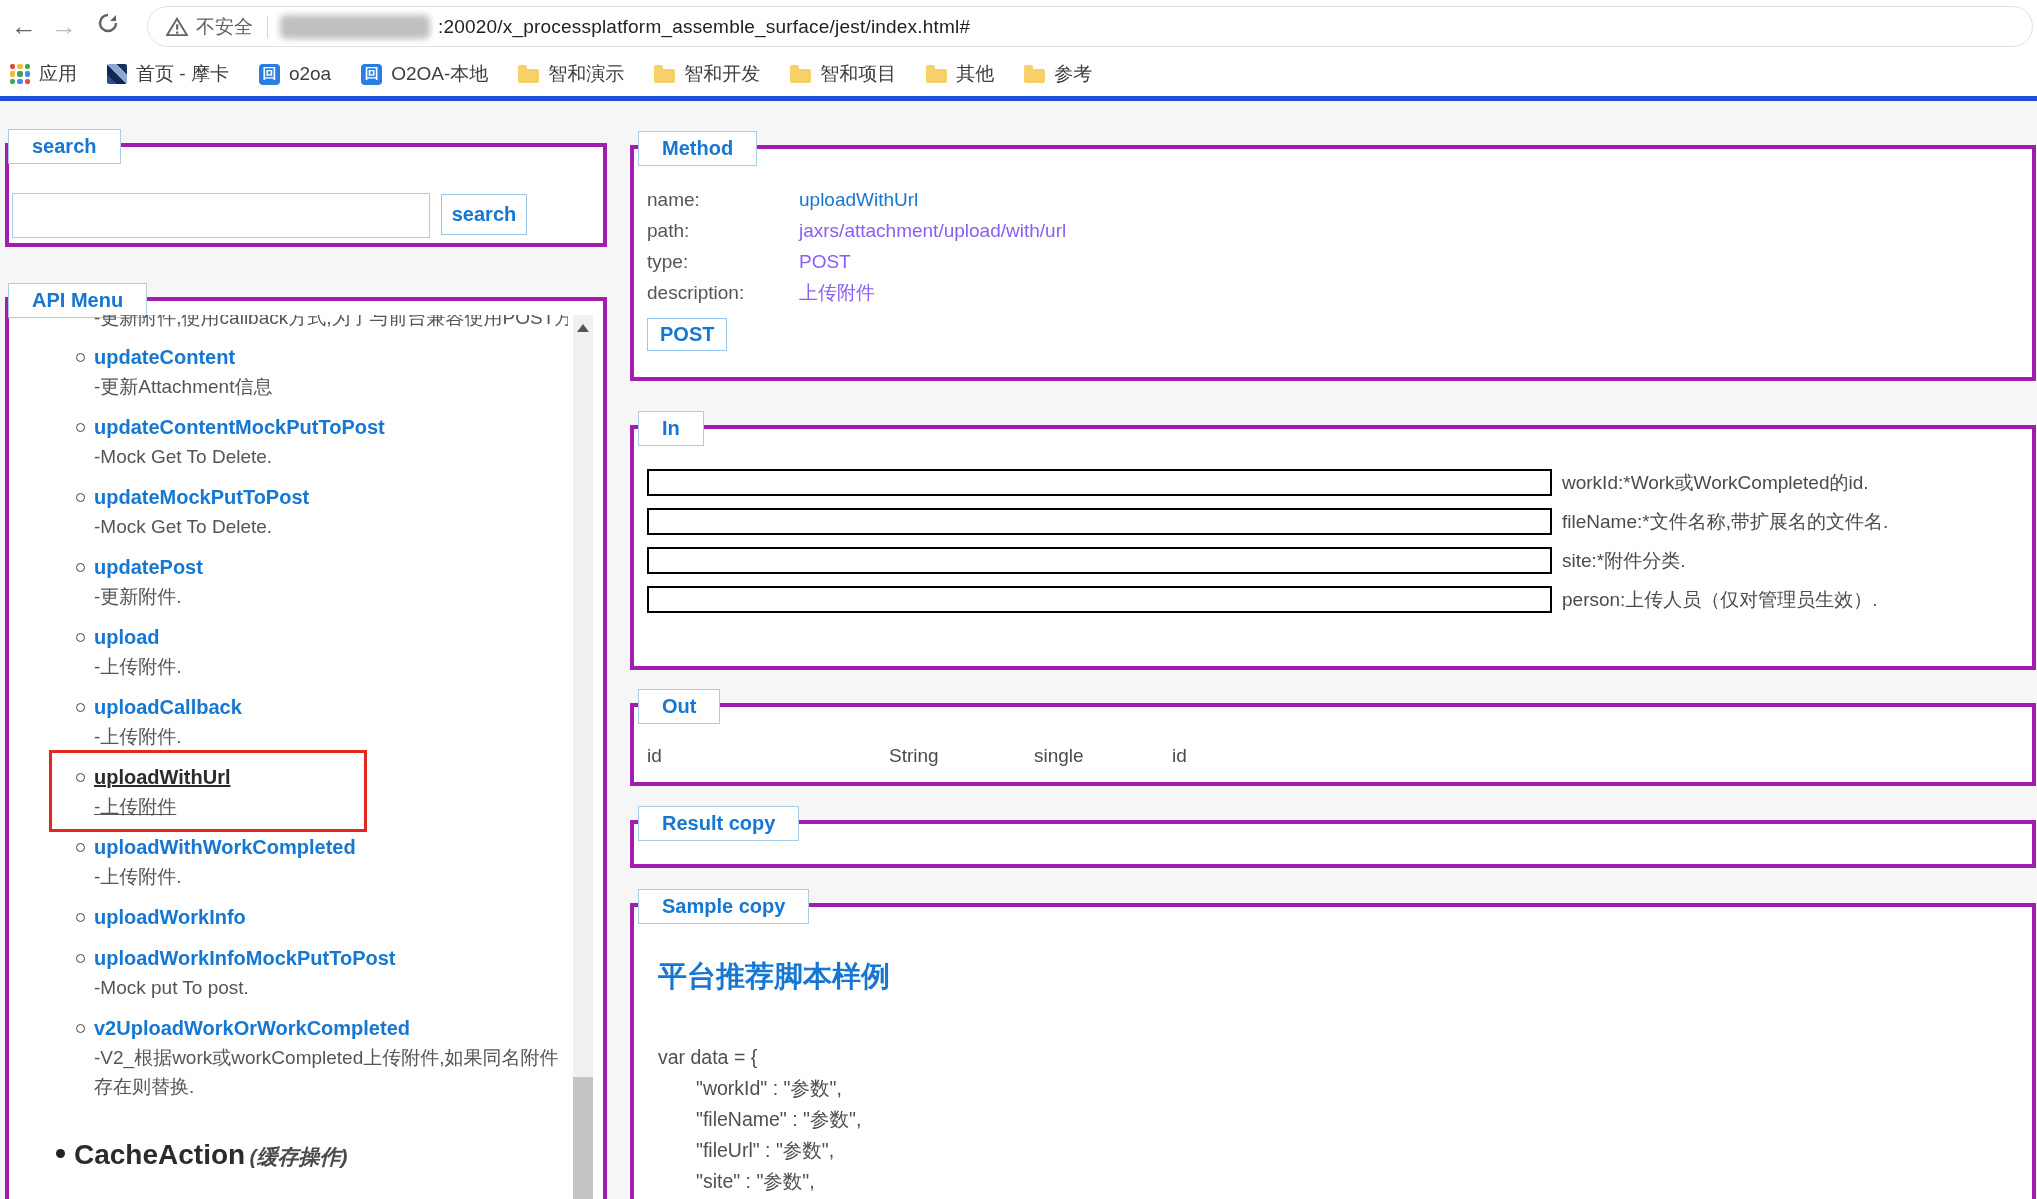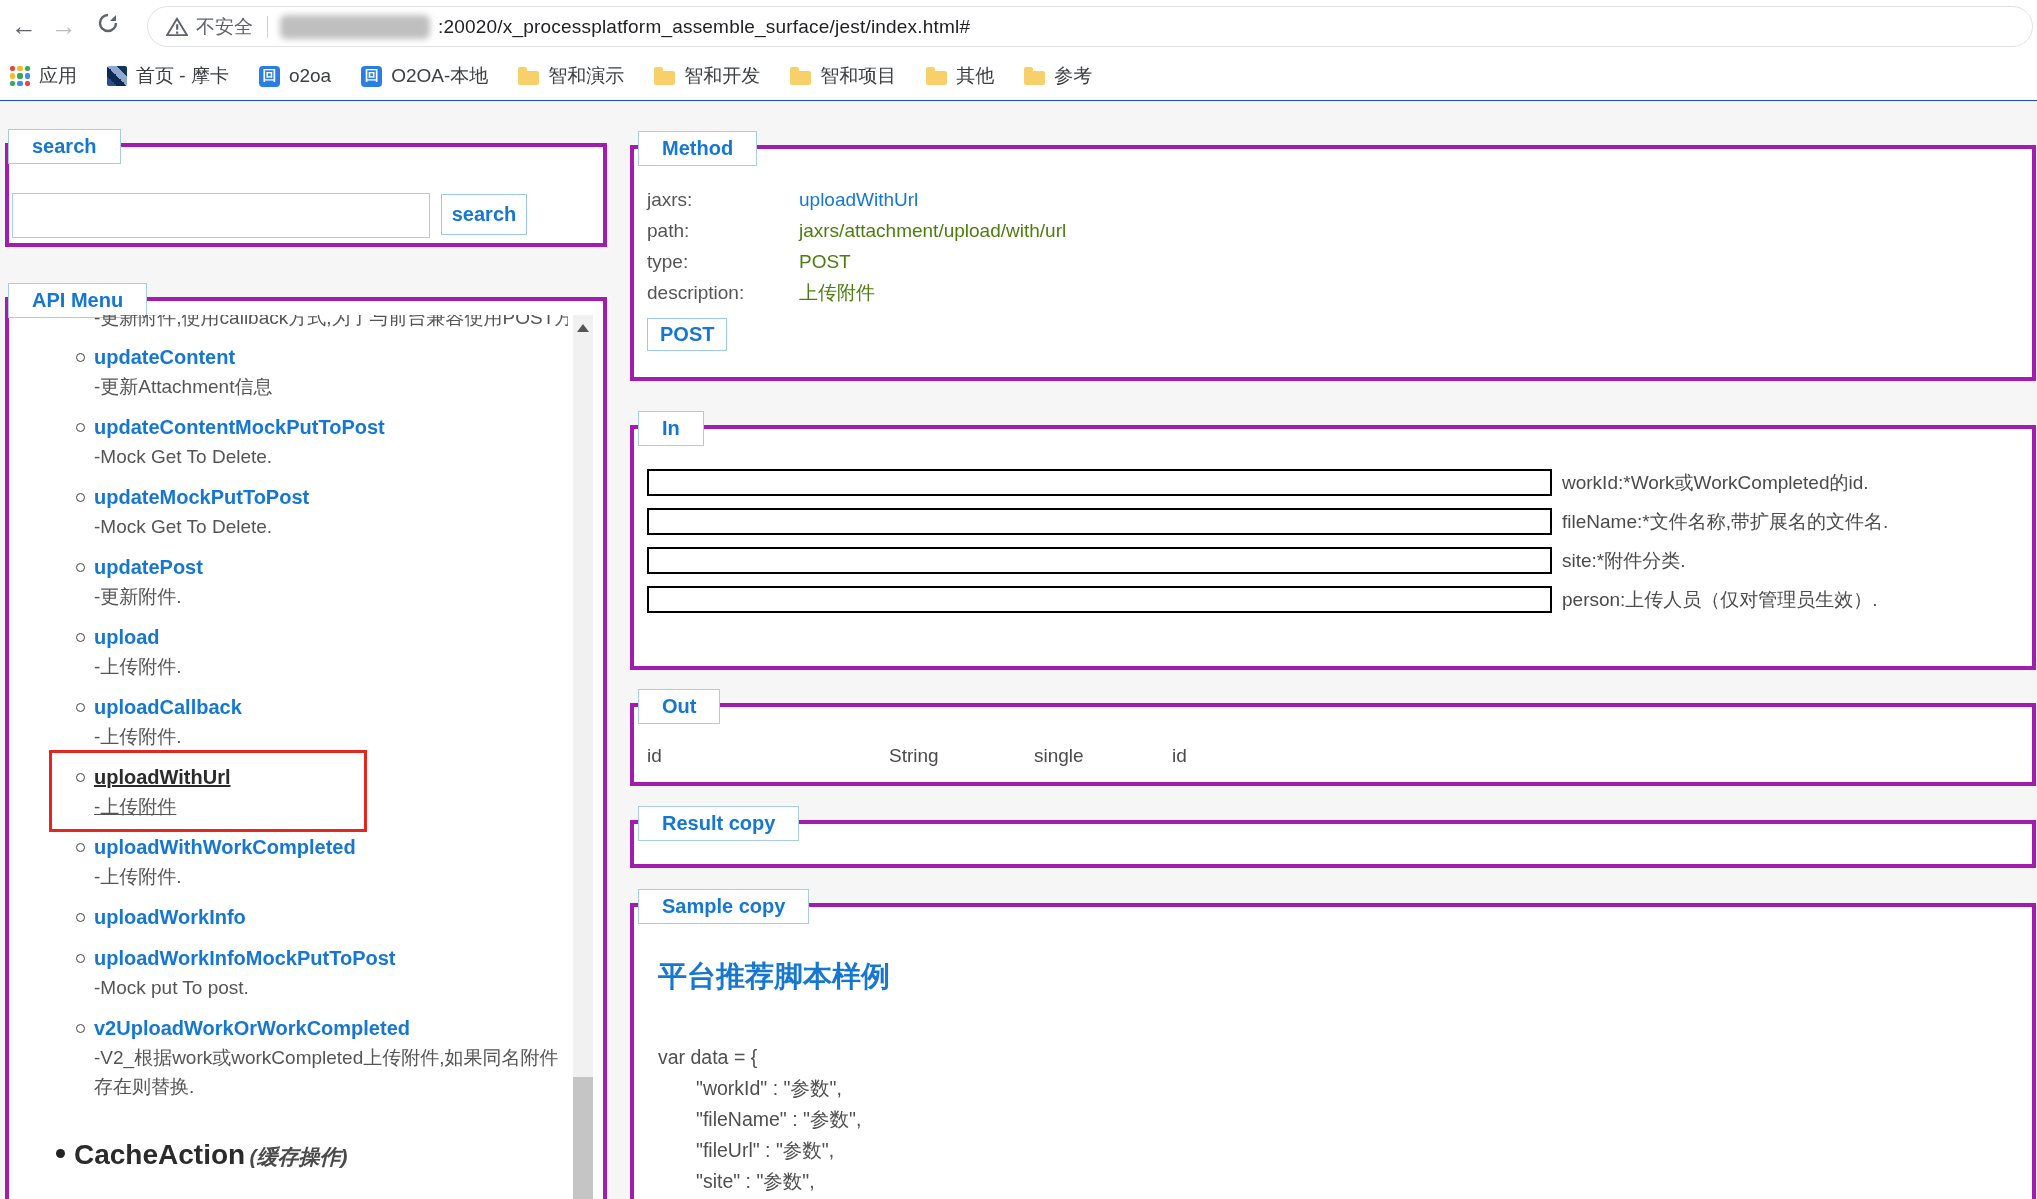--- a/index.html
+++ b/index.html
@@ -12,21 +12,21 @@
     font-size:26px; line-height:32px; text-align:center; color:#5f6368; cursor:pointer; }
   .nav-btn.fwd { color:#b9bdc1; }
   .addr-bar { position:absolute; left:147px; right:4px; top:6px; height:41px; border:1px solid #dfe1e5;
     border-radius:21px; background:#fff; display:flex; align-items:center; padding-left:18px; }
   .warn-icon { width:22px; height:20px; margin-right:8px; flex:none; }
   .sec-label { font-size:19px; color:#5f6368; }
   .addr-sep { width:1px; height:22px; background:#d0d3d6; margin:0 12px 0 14px; }
   .blur-blob { width:150px; height:24px; border-radius:6px; background:#bfbfbf; filter:blur(3px); margin-right:8px; }
   .url-text { font-size:19px; color:#202124; letter-spacing:0.2px; }
 
-  .bookmarks { height:49px; background:#fff; border-bottom:1px solid #1d4ed8;
+  .bookmarks { height:49px; background:#fff; border-bottom:5px solid #1d4ed8;
     display:flex; align-items:center; padding-left:10px; gap:30px; }
   .bm-item { display:flex; align-items:center; gap:9px; cursor:pointer; }
   .bm-label { font-size:19px; color:#3c4043; white-space:nowrap; }
   .ic-apps { width:20px; height:20px; display:grid; grid-template-columns:repeat(3,1fr); gap:2px; }
   .ic-apps i { border-radius:2px; }
   .ic-fav { width:20px; height:20px; border-radius:2px;
     background:linear-gradient(45deg,#2a4d8f 25%,#0e2a52 25% 50%,#8fa8cd 50% 75%,#12345a 75%); }
   .ic-o2oa { width:21px; height:21px; border-radius:4px; background:#2a7de1; color:#fff;
     font-size:14px; font-weight:bold; display:flex; align-items:center; justify-content:center; }
   .ic-folder { position:relative; width:21px; height:14px; margin-top:4px; background:#f7d06a; border-radius:2px; }
@@ -71,21 +71,21 @@
     border-bottom:8px solid #555; }
   .sb-thumb { position:absolute; top:762px; left:0; width:20px; height:240px; background:#c5c5c5; }
 
   .red-box { position:absolute; left:49px; top:649px; width:318px; height:82px;
     border:3px solid #e0281e; pointer-events:none; }
 
   
   .m-rows { padding:35px 0 0 13px; }
   .m-row { display:flex; height:31px; align-items:center; }
   .m-label { width:152px; font-size:19px; color:#555; }
-  .m-value { font-size:19px; color:#4d7c0f; }
+  .m-value { font-size:19px; color:#8b5cf6; }
   .m-value.link { color:#1577d1; cursor:pointer; }
   .post-btn { position:absolute; left:13px; top:169px; min-width:70px; height:33px; background:#fff;
     border:1px solid #9ec7ea; color:#1577d1; font-size:20px; font-weight:bold; padding:0 12px; cursor:pointer; }
 
   
   .in-rows { padding:40px 0 16px 13px; }
   .in-row { display:flex; align-items:center; height:27px; margin-bottom:12px; }
   .in-input { width:905px; height:27px; border:2px solid #000; background:#fff; outline:none;
     font-size:17px; padding:0 6px; flex:none; }
   .in-label { margin-left:10px; font-size:19px; color:#4b4b4b; white-space:nowrap; }
@@ -216,21 +216,21 @@
       <div class="sb-thumb"></div>
     </div>
   </div>
 
   <div class="red-box"></div>
 
   <div class="panel" style="left:630px; top:44px; width:1406px; height:236px;">
     <div class="legend" style="left:4px">Method</div>
     <div class="m-rows" id="method-rows">
         <div class="m-row">
-          <span class="m-label">jaxrs:</span>
+          <span class="m-label">name:</span>
           <span class="m-value link">uploadWithUrl</span>
         </div>
         <div class="m-row">
           <span class="m-label">path:</span>
           <span class="m-value">jaxrs/attachment/upload/with/url</span>
         </div>
         <div class="m-row">
           <span class="m-label">type:</span>
           <span class="m-value">POST</span>
         </div>

